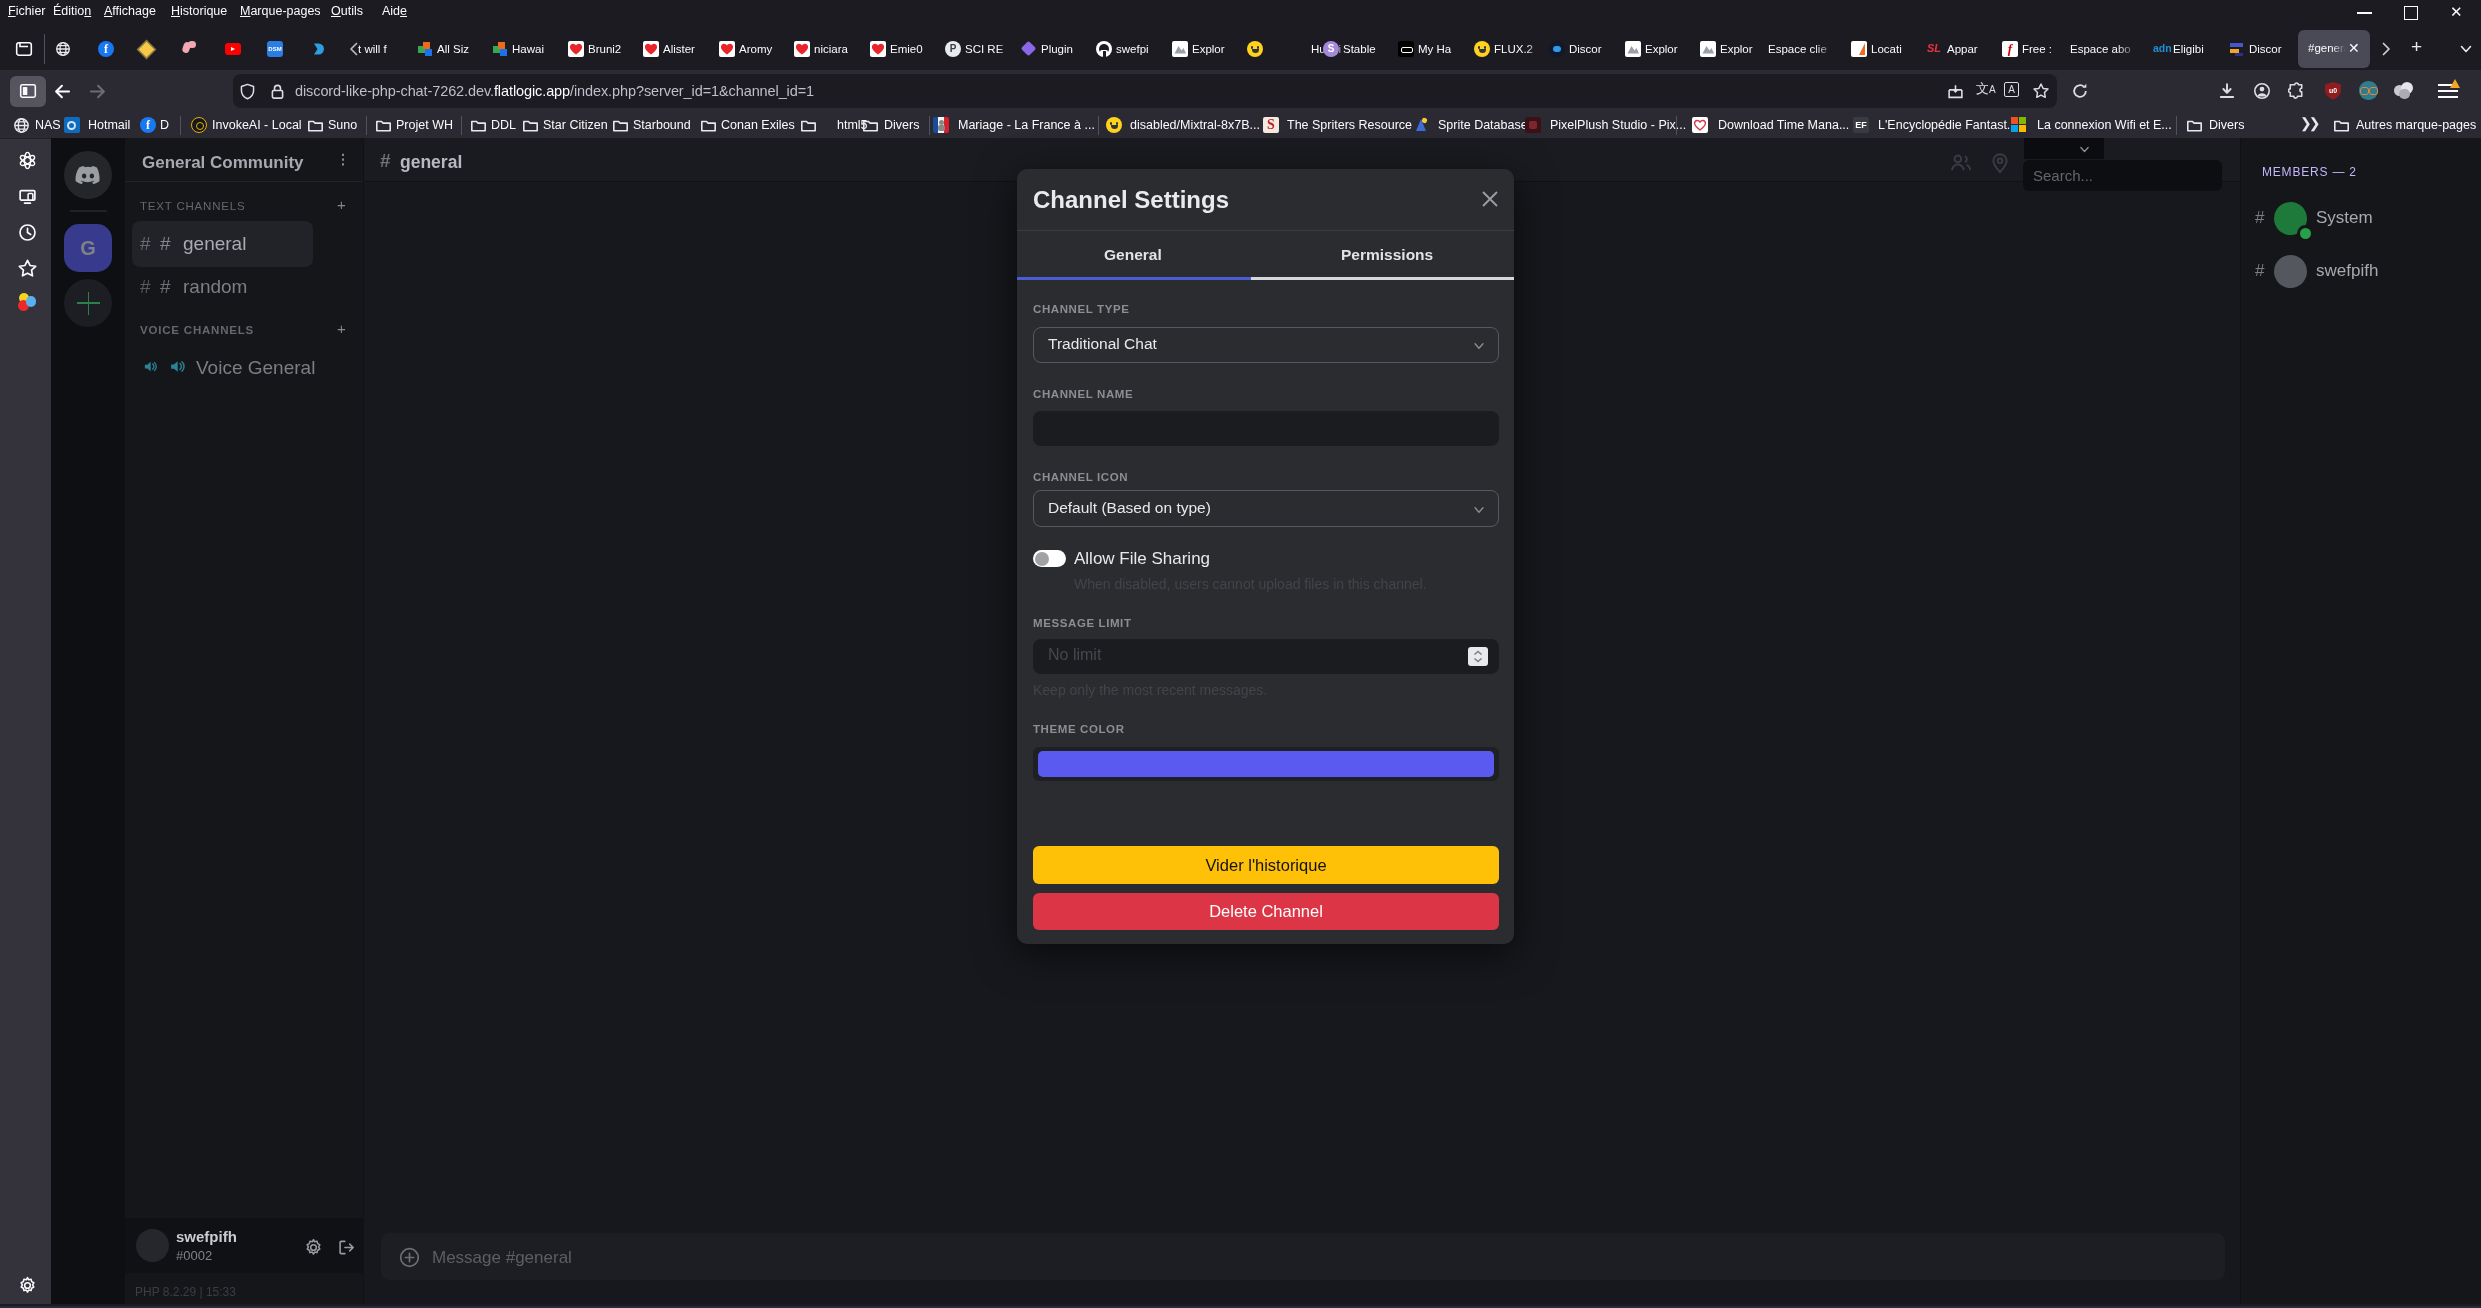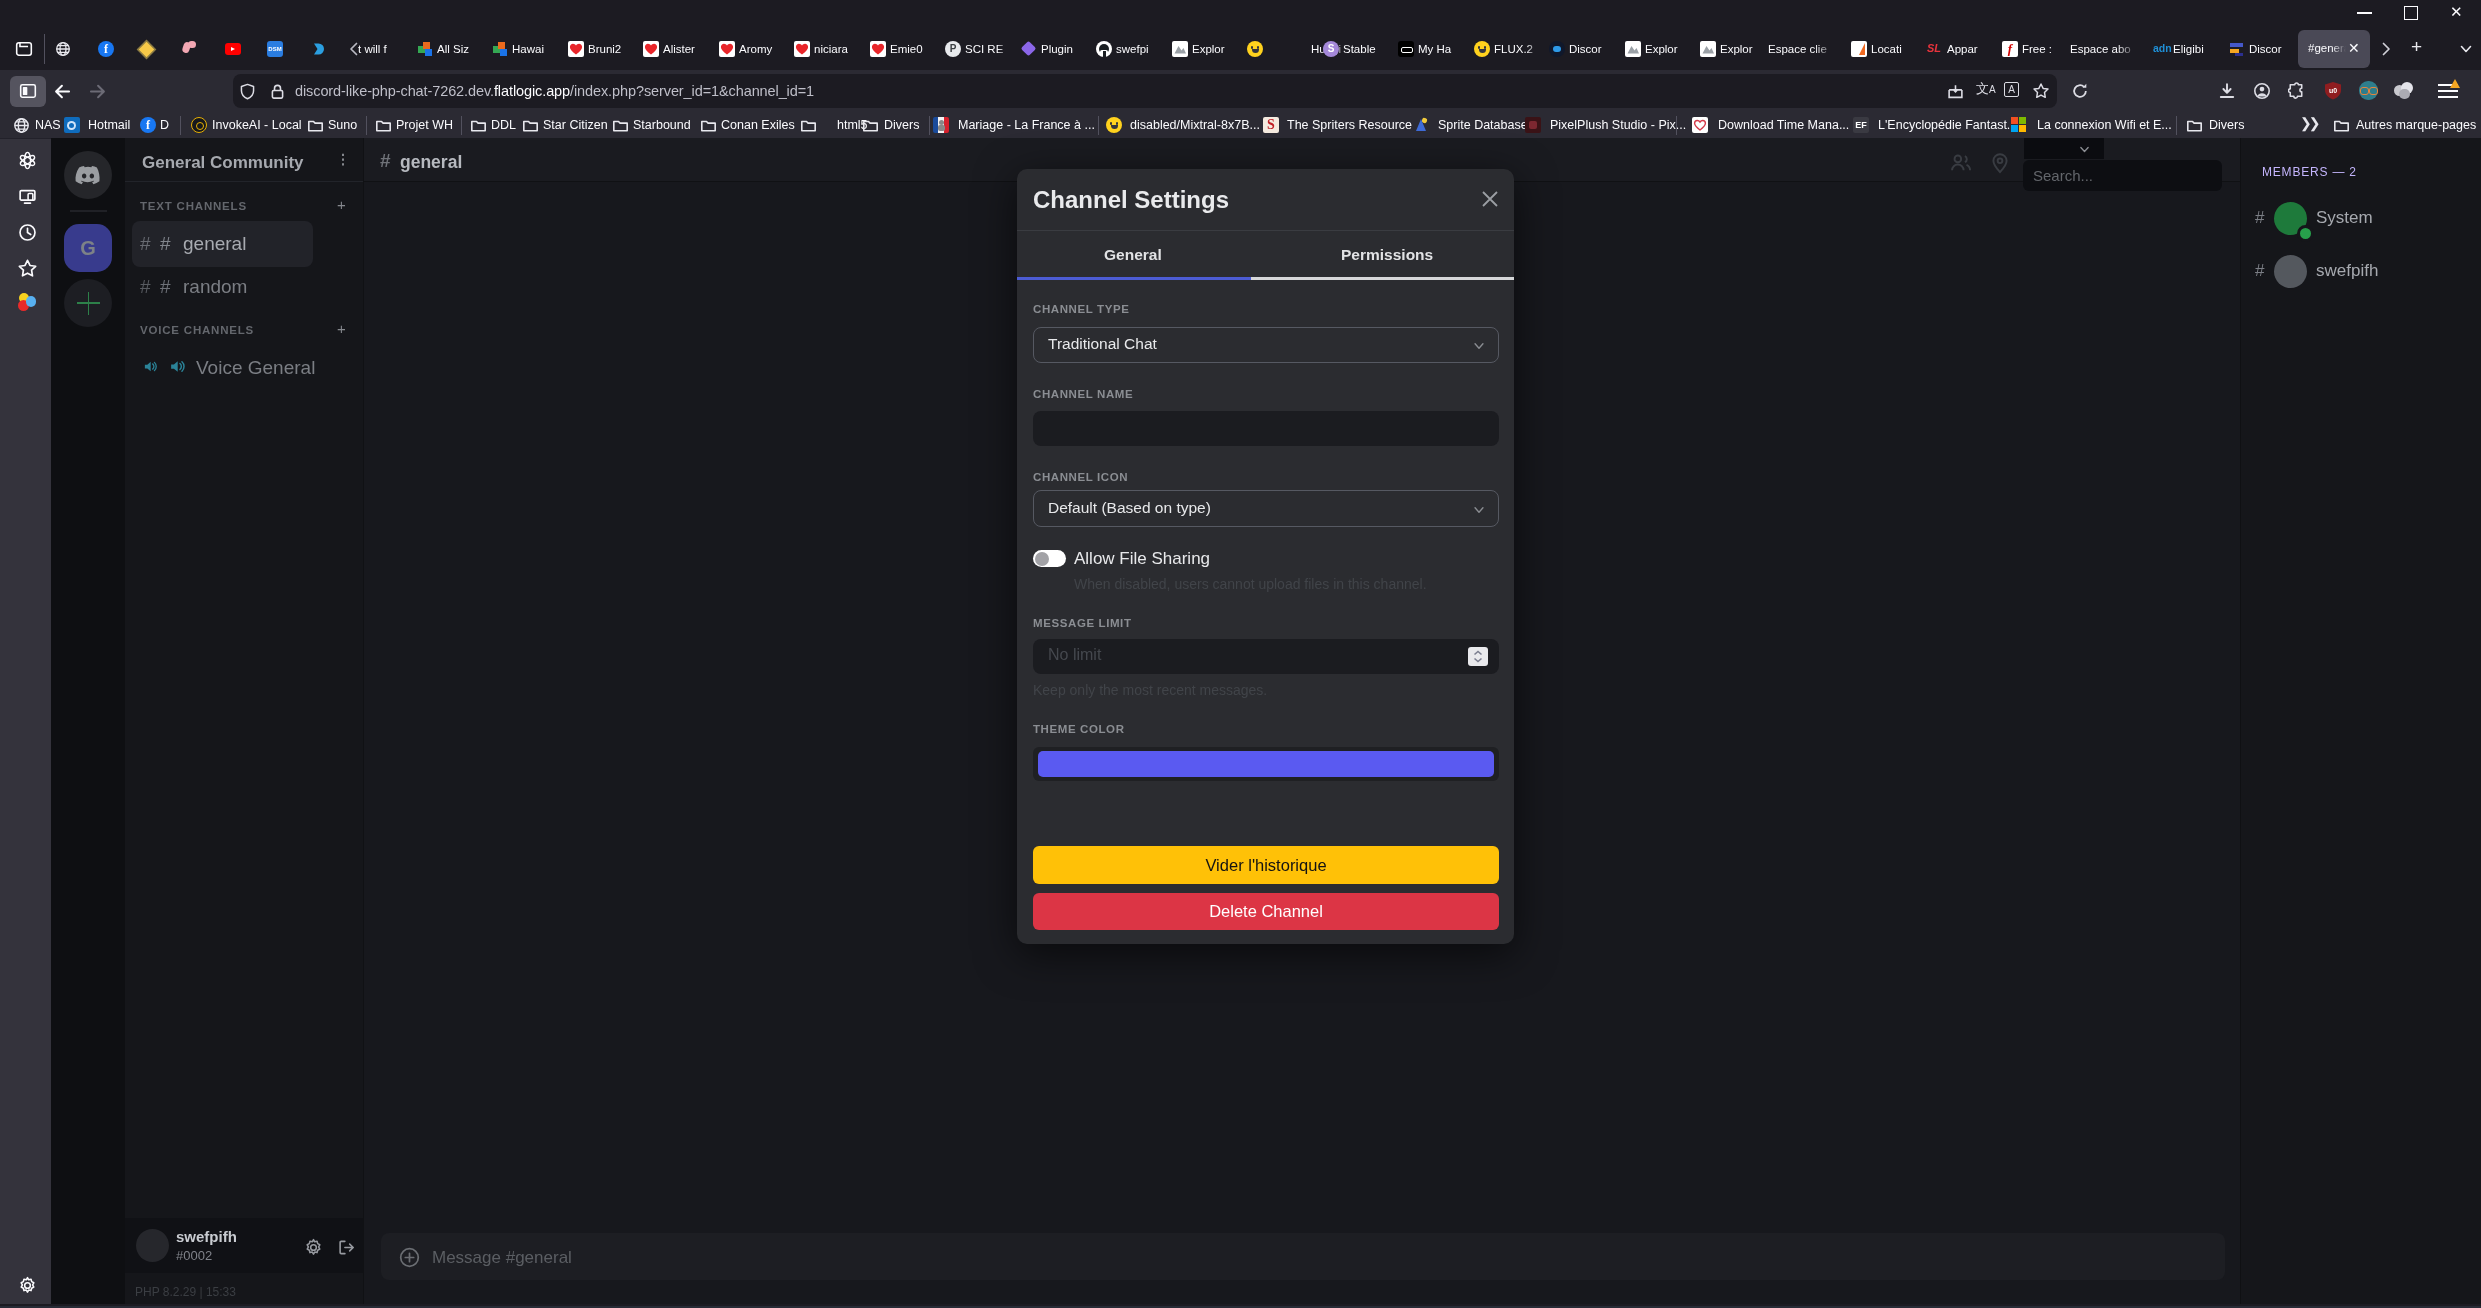--- a/index.html
+++ b/index.html
@@ -123,20 +123,29 @@
           <path d="M2 6.5 v7 h12 v-7" fill="none" stroke="#dcdce4" stroke-width="1.5"></path>
           <path d="M2 6.5 h12 M8 2 v6 M5.8 6 L8 8.4 L10.2 6" fill="none" stroke="#dcdce4" stroke-width="1.5"></path>
         </symbol>
 <symbol id="mountain" viewBox="0 0 16 16">
           <path d="M2.5 12.5 L6.5 5 l3 4.5 2-2.5 2.5 5.5 z" fill="#9aa0a6"></path>
         </symbol>
 </defs>
 </svg>
 
 <div class="ab" style="left:0;top:0;width:2481px;height:24px;background:#1c1b22;"></div>
+<div class="ab txt" style="top:4px;left:0;width:100%;height:20px;color:#fbfbfe;font-size:12.5px;">
+<span class="ab" style="left:8px;"><u>F</u>ichier</span>
+<span class="ab" style="left:53px;">Éditio<u>n</u></span>
+<span class="ab" style="left:104px;"><u>A</u>ffichage</span>
+<span class="ab" style="left:171px;"><u>H</u>istorique</span>
+<span class="ab" style="left:240px;"><u>M</u>arque-pages</span>
+<span class="ab" style="left:331px;"><u>O</u>utils</span>
+<span class="ab" style="left:382px;">Aid<u>e</u></span>
+</div>
 <div class="ab" style="left:2357px;top:12px;width:15px;height:1.6px;background:#fbfbfe;"></div>
 <div class="ab" style="left:2404px;top:6px;width:12px;height:12px;border:1.6px solid #fbfbfe;"></div>
 <div class="ab txt" style="left:2450px;top:3px;color:#fbfbfe;font-size:15px;">✕</div>
 
 <div class="ab" style="left:0;top:24px;width:2481px;height:46px;background:#1c1b22;"></div>
 <div class="ab" style="left:15px;top:40px;">
       <svg class="ic" width="18" height="18">
         <use href="#ffview"></use>
       </svg>
     </div>
@@ -538,21 +547,21 @@
     </div>
 <div class="ab" style="left:70px;top:210px;width:37px;height:2px;background:#202126;"></div>
 <div class="ab" style="left:64px;top:224px;width:48px;height:48px;background:#383b8d;border-radius:15px;color:#7d8287;font-size:20px;font-weight:bold;text-align:center;line-height:48px;">G</div>
 <div class="ab" style="left:64px;top:279px;width:48px;height:48px;background:#1d1e23;border-radius:24px;"></div>
 <div class="ab" style="left:77px;top:302.2px;width:23px;height:1.8px;background:#2d8049;"></div>
 <div class="ab" style="left:87.6px;top:291.5px;width:1.8px;height:23px;background:#2d8049;"></div>
 <div class="ab" style="left:125px;top:138px;width:238px;height:1166px;background:#15161a;"></div>
 <div class="ab txt" style="left:142px;top:153px;color:#a6a9af;font-size:17px;font-weight:bold;">General Community</div>
 <div class="ab txt" style="left:336px;top:151px;color:#85888e;font-size:14px;font-weight:bold;letter-spacing:0;">⋮</div>
 <div class="ab" style="left:125px;top:181px;width:238px;height:1px;background:#22242a;"></div>
-<div class="ab txt" style="left:140px;top:200px;color:#64676d;font-size:11.5px;font-weight:bold;letter-spacing:0.8px;">TEXT CHANNELS</div>
+<div class="ab txt" style="left:140px;top:200px;color:#64676d;font-size:11.5px;font-weight:normal;letter-spacing:0.8px;">TEXT CHANNELS</div>
 <div class="ab txt" style="left:337px;top:196px;color:#85888e;font-size:15px;">+</div>
 <div class="ab" style="left:132px;top:221px;width:181px;height:46px;background:#222329;border-radius:8px;"></div>
 <div class="ab txt" style="left:140px;top:233px;color:#686b72;font-size:19px;">#</div>
 <div class="ab txt" style="left:160px;top:233px;color:#82868d;font-size:19px;">#</div>
 <div class="ab txt" style="left:183px;top:233px;color:#a8abb1;font-size:19px;">general</div>
 <div class="ab txt" style="left:140px;top:276px;color:#585b61;font-size:19px;">#</div>
 <div class="ab txt" style="left:160px;top:276px;color:#6e7178;font-size:19px;">#</div>
 <div class="ab txt" style="left:183px;top:276px;color:#7b7e84;font-size:19px;">random</div>
 <div class="ab txt" style="left:140px;top:324px;color:#64676d;font-size:11.5px;font-weight:bold;letter-spacing:0.8px;">VOICE CHANNELS</div>
 <div class="ab txt" style="left:337px;top:320px;color:#85888e;font-size:15px;">+</div>

